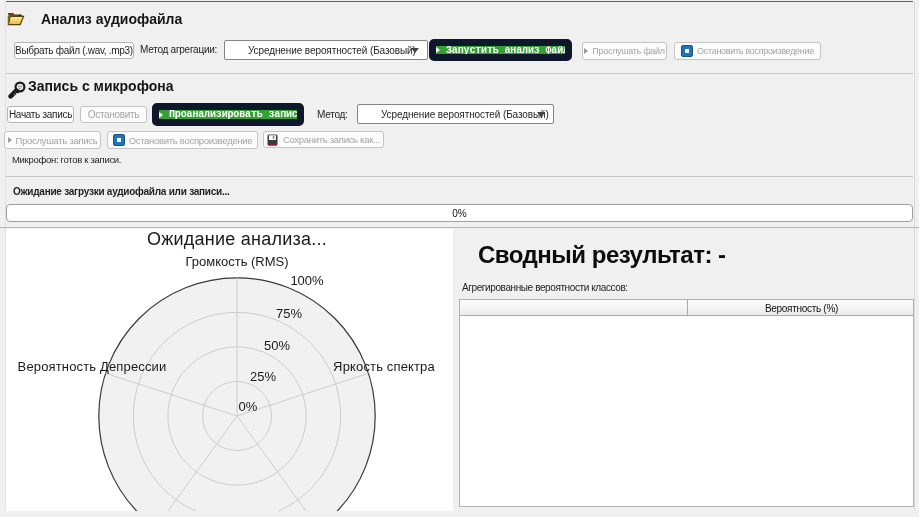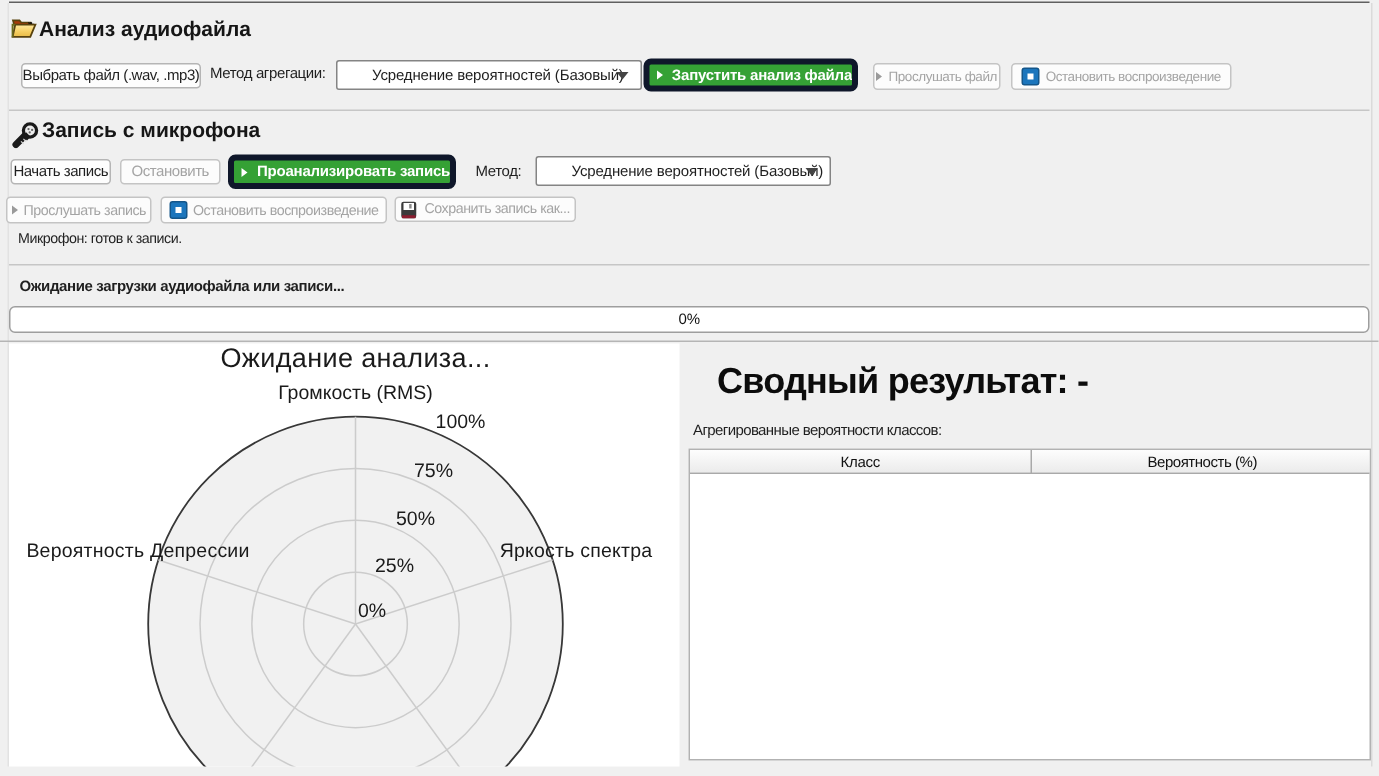--- a/index.html
+++ b/index.html
@@ -7,24 +7,25 @@
     font-family:"Liberation Sans", sans-serif; }
   .abs { position:absolute; }
   .btn {
     position:absolute; background:#fdfdfd; border:1px solid #b5b5b5;
     border-radius:3px; font-size:10px; letter-spacing:-0.3px; color:#1f1f1f;
     display:flex; align-items:center; justify-content:center; white-space:nowrap;
     overflow:hidden;
   }
   .btn.dis { color:#a4a4a4; background:#fcfcfc; border-color:#c4c4c4; }
   .gbtn {
-    position:absolute; background:#35a135; border:4px solid #0f172a;
+    position:absolute; background:#35a135; border:7px solid #0f172a;
     border-radius:5px; font-size:10px; letter-spacing:-0.15px; font-weight:bold; color:#fff;
-    display:flex; align-items:center; justify-content:flex-end; white-space:nowrap;
+    display:flex; align-items:center; justify-content:flex-start; white-space:nowrap;
     overflow:hidden;
+    font-family:Liberation Mono, monospace;
   }
   .combo {
     position:absolute; background:#fff; border:1px solid #848484; border-radius:2px;
     font-size:10px; letter-spacing:-0.1px; color:#1f1f1f; display:flex; align-items:center; white-space:nowrap;
     padding-left:23px; overflow:hidden;
   }
   .combo .arr {
     position:absolute; right:8px; top:50%; margin-top:-2px;
     width:0; height:0; border-left:4px solid transparent; border-right:4px solid transparent;
     border-top:5px solid #444;
@@ -47,21 +48,21 @@
         <stop offset="0.55" stop-color="#f6cf63"></stop>
         <stop offset="1" stop-color="#e8ba45"></stop>
       </linearGradient>
     </defs>
     <path d="M1.6 1.6 L6.0 1.6 L7.2 3 L13.4 3 L13.4 5 L2.6 5 Z" fill="#a83a0a" stroke="#58420e" stroke-width="1.1"></path>
     <path d="M11.6 2.6 L16.4 4.9 L12.8 6.2 Z" fill="#0c0c0c"></path>
     <path d="M13.6 2.8 L13.6 4.6 L15.8 4.6" fill="none" stroke="#0c0c0c" stroke-width="1.6"></path>
     <path d="M3.2 4.4 L16.6 4.4 L13.2 12.6 L1.4 12.6 Z" fill="url(#fg)" stroke="#58420e" stroke-width="1.2"></path>
     <path d="M1.4 12.6 L1.4 4.4 L3.2 4.4" fill="none" stroke="#6b6b1c" stroke-width="1.3"></path>
   </svg>
-  <div class="head" style="left:26px; top:11px;">Анализ аудиофайла</div>
+  <div class="head" style="left:41px; top:11px;">Анализ аудиофайла</div>
 
   <div class="btn" style="left:14px; top:42px; width:120px; height:17px;">Выбрать файл (.wav, .mp3)</div>
   <div class="lbl" style="left:140px; top:44px;">Метод агрегации:</div>
   <div class="combo" style="left:224px; top:40px; width:204px; height:20px;">Усреднение вероятностей (Базовый)<span class="arr"></span></div>
   <div class="gbtn" style="left:429px; top:39px; width:143px; height:22px;"><span style="margin-right:6px; width:0;height:0;border-top:3.5px solid transparent;border-bottom:3.5px solid transparent;border-left:4.5px solid #fff;display:inline-block;"></span>Запустить анализ файла</div>
   <div class="btn dis" style="left:582px; top:42px; width:85px; height:18px; font-size:9px;"><span style="margin-right:4px; width:0;height:0;border-top:3px solid transparent;border-bottom:3px solid transparent;border-left:4px solid #9a9a9a;display:inline-block;"></span>Прослушать файл</div>
   <div class="btn dis" style="left:674px; top:42px; width:147px; height:18px; font-size:9px;">
     <span style="display:inline-block;width:12px;height:12px;background:#1b75bc;border:1px solid #14568a;border-radius:2px;margin-right:4px;position:relative;">
       <span style="position:absolute;left:3px;top:3px;width:4px;height:4px;background:#fff;"></span>
     </span>Остановить воспроизведение</div>
@@ -136,15 +137,14 @@
       <text x="86" y="142" text-anchor="middle" font-size="13" letter-spacing="0.15" fill="#1a1a1a">Вероятность Депрессии</text>
     </svg>
   </div>
 
   <div class="abs" style="left:478px; top:241px; font-size:24px; line-height:28px; letter-spacing:-0.5px; font-weight:bold; color:#0c0c0c;">Сводный результат: -</div>
   <div class="abs" style="left:462px; top:282px; font-size:10px; letter-spacing:-0.4px; color:#1f1f1f;">Агрегированные вероятности классов:</div>
 
   <div class="abs" style="left:459px; top:299px; width:455px; height:208px; background:#fff; border:1px solid #b2b2b2;">
     <div style="position:absolute; left:0; top:0; width:100%; height:16px; background:linear-gradient(#fdfdfd,#ebebeb); border-bottom:1px solid #a9a9a9;"></div>
     <div style="position:absolute; left:227px; top:0; width:1px; height:16px; background:#a9a9a9;"></div>
-    <div style="position:absolute; left:0; top:0; width:227px; height:16px; font-size:10px; letter-spacing:-0.2px; color:#111; display:flex; align-items:center; justify-content:center;">Класс</div>
     <div style="position:absolute; left:228px; top:0; width:227px; height:16px; font-size:10px; letter-spacing:-0.3px; color:#111; display:flex; align-items:center; justify-content:center;">Вероятность (%)</div>
   </div>
 
 </body></html>

